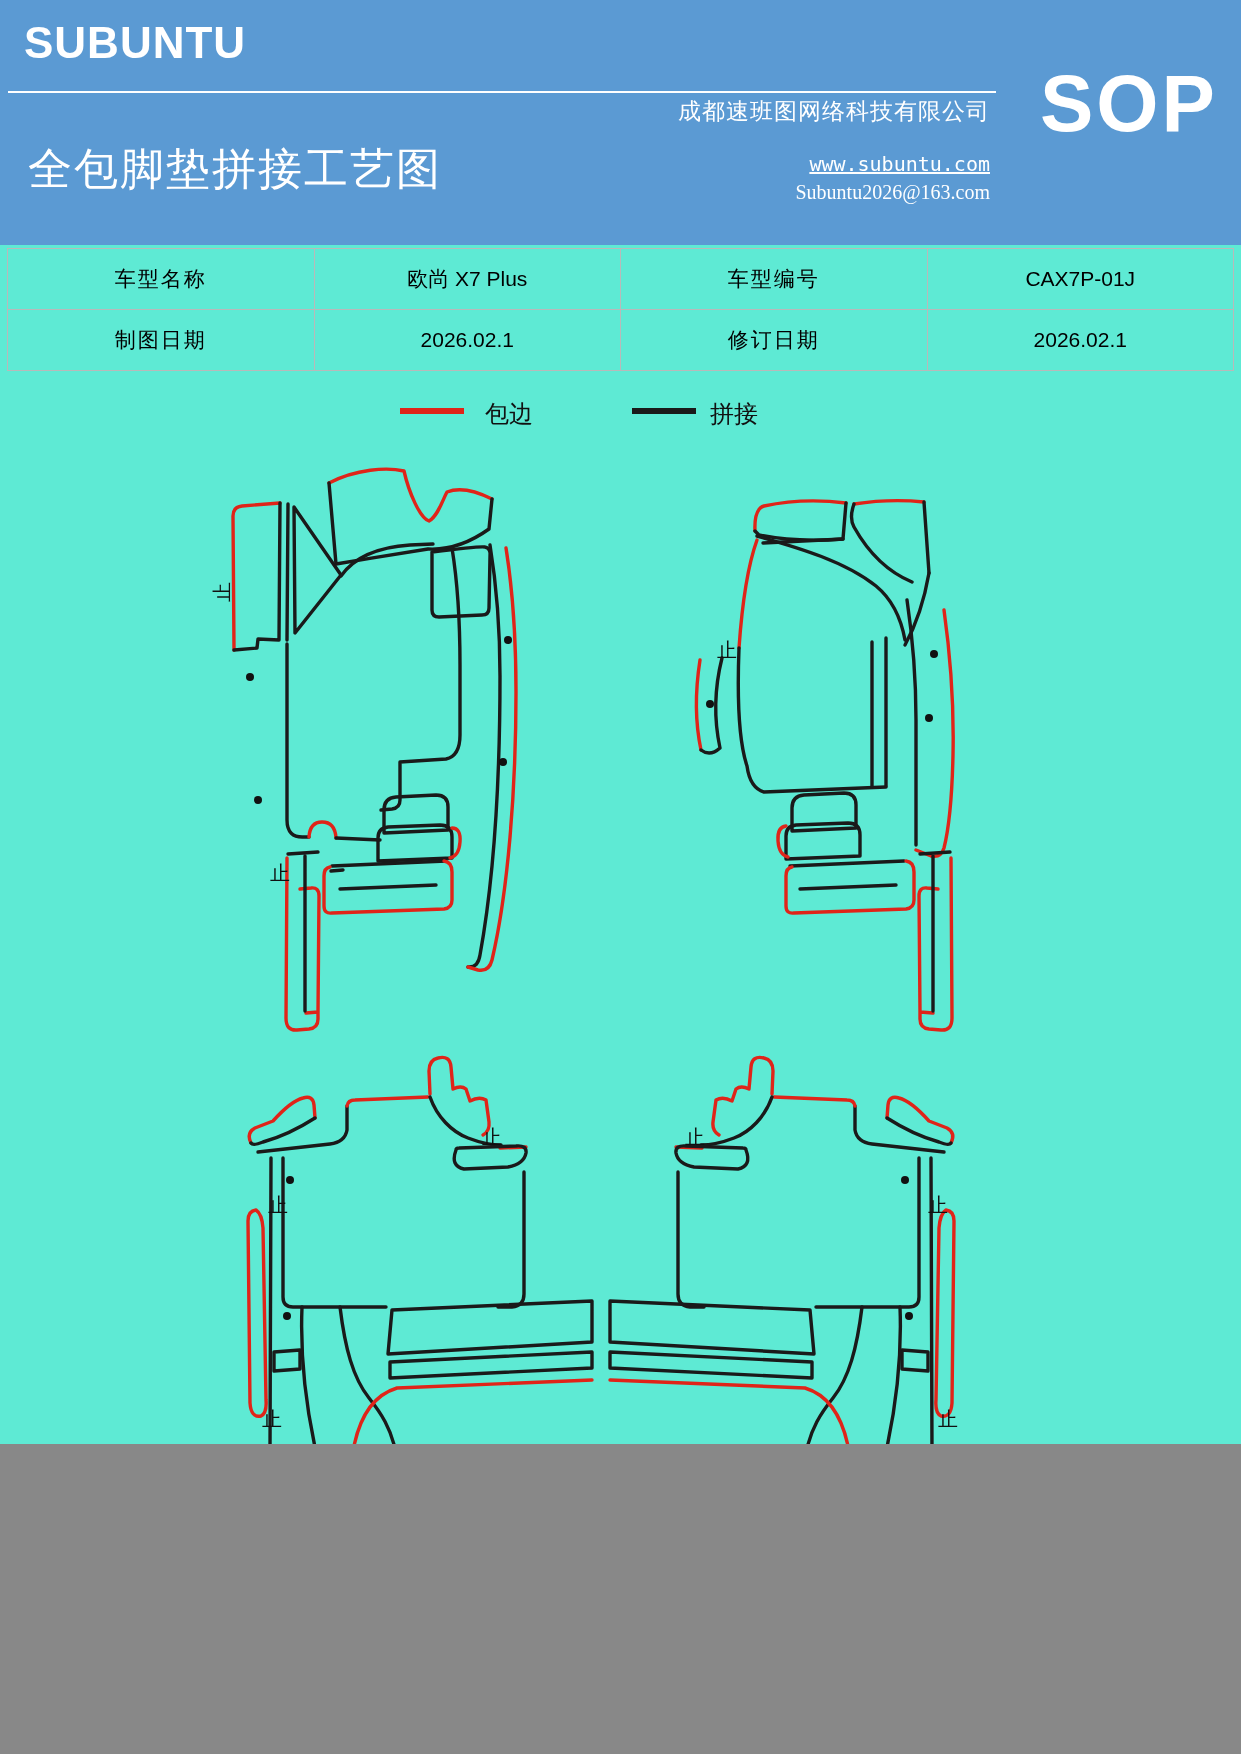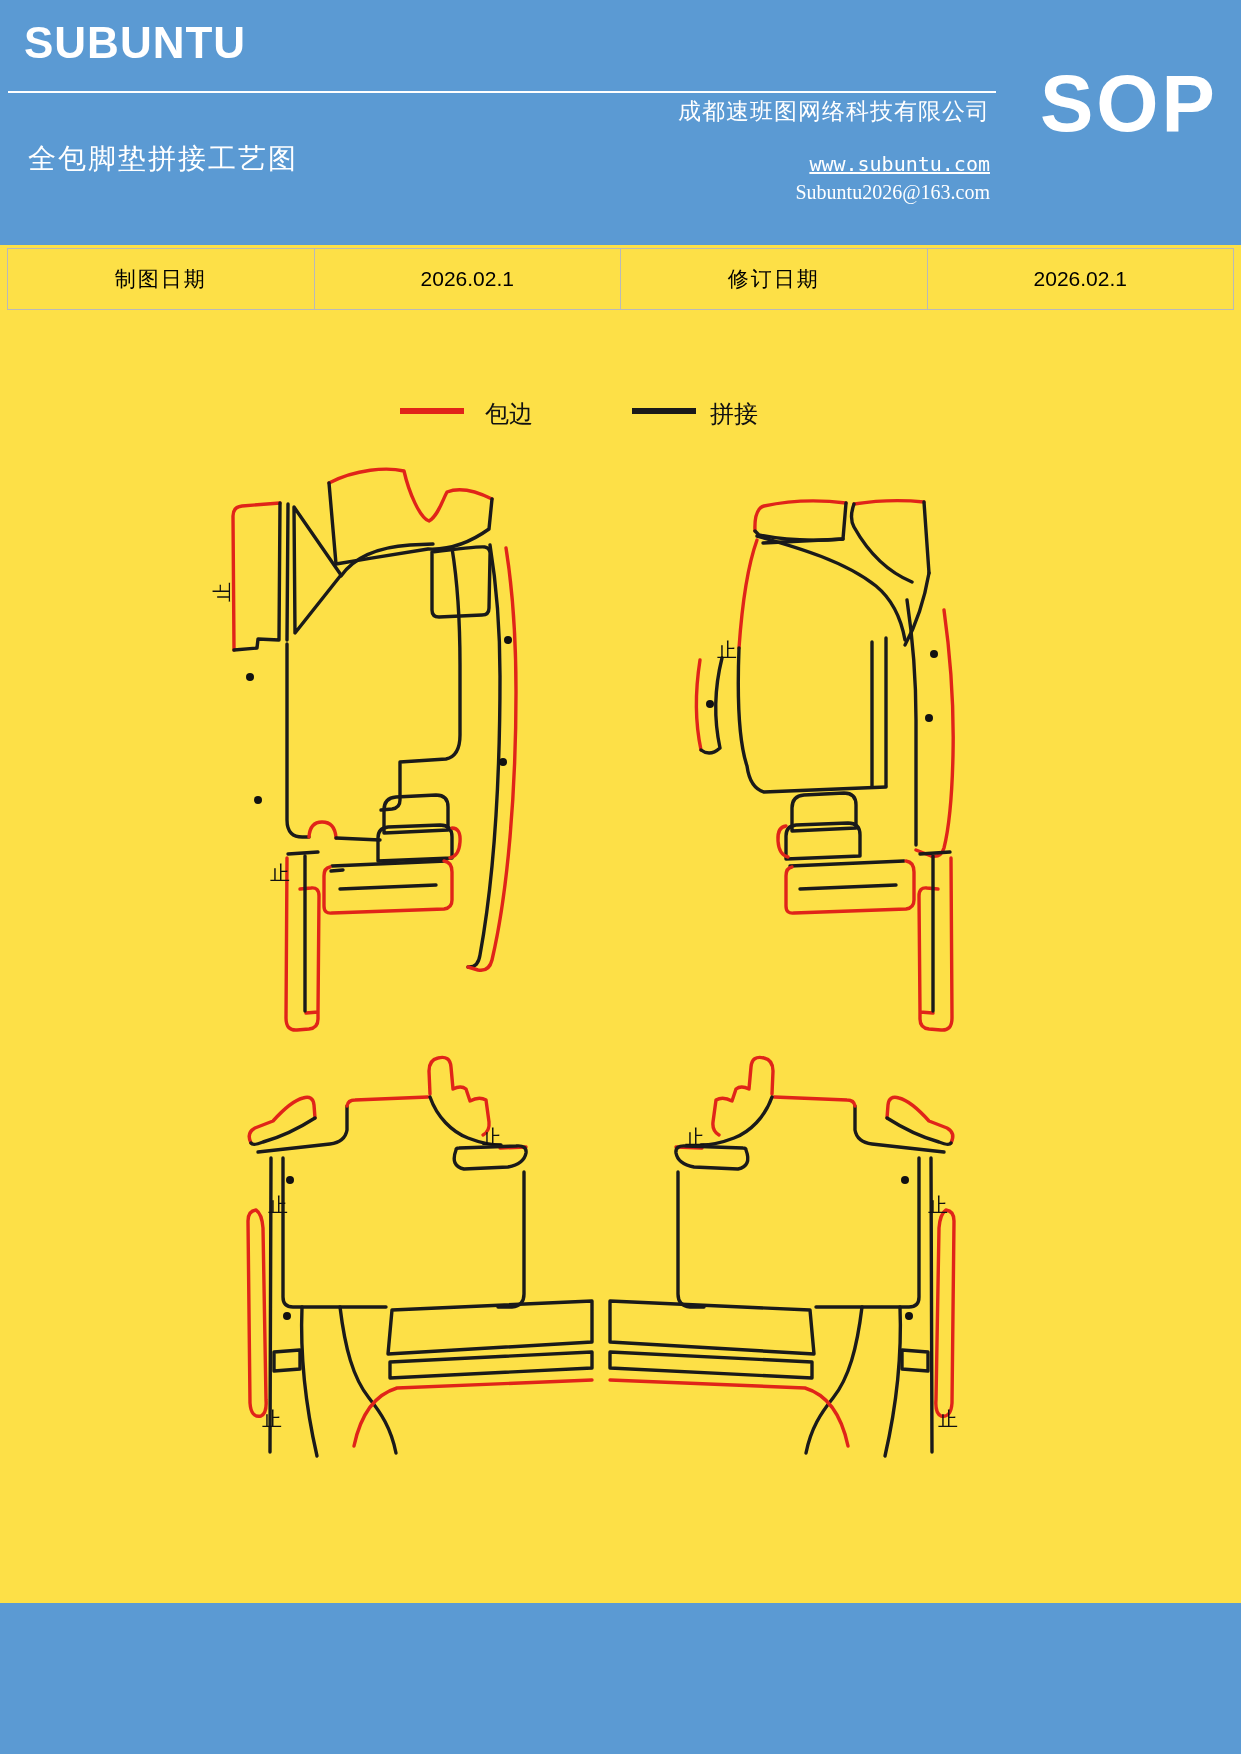--- a/index.html
+++ b/index.html
@@ -1,23 +1,23 @@
 <!DOCTYPE html>
 <html><head>
 <meta charset="utf-8">
 <style>
   html,body{margin:0;padding:0;background:#888;}
-  #page{position:relative;width:1241px;height:1754px;background:#fde047;overflow:hidden;
+  #page{position:relative;width:1241px;height:1444px;background:#5eead4;overflow:hidden;
         font-family:"Liberation Sans",sans-serif;margin:0 auto;}
   
   .hdr{position:absolute;left:0;top:0;width:1241px;height:245px;background:#5b9ad3;}
   .brand{position:absolute;left:24px;top:18px;color:#fff;font-size:44px;font-weight:800;
          letter-spacing:1px;font-family:"Liberation Sans",sans-serif;}
   .hdr-line{position:absolute;left:8px;top:91px;width:988px;height:2px;background:#fff;}
-  .doc-title{position:absolute;left:28px;top:140px;color:#fff;font-size:28px;letter-spacing:2px;
+  .doc-title{position:absolute;left:28px;top:140px;color:#fff;font-size:44px;letter-spacing:2px;
              font-family:"Liberation Serif",serif;}
   .hdr-right{position:absolute;right:251px;top:96px;width:520px;text-align:right;color:#fff;}
   .hdr-company{font-size:23px;font-family:"Liberation Serif",serif;letter-spacing:1px;margin-top:17px;}
   .hdr-web{position:absolute;right:251px;top:152px;font-size:20px;color:#fff;
            font-family:"DejaVu Sans Mono",monospace;text-decoration:underline;margin-left:36px;}
   .hdr-mail{position:absolute;right:251px;top:181px;font-size:20px;color:#fff;
             font-family:Liberation Serif, serif;}
   .sop{position:absolute;left:1040px;top:58px;width:160px;color:#fff;font-size:80px;font-weight:700;
        letter-spacing:3px;font-family:"Liberation Sans",sans-serif;}
   
@@ -53,20 +53,26 @@
       <span class="hdr-company">成都速班图网络科技有限公司</span>
     </div>
     <a class="hdr-web">www.subuntu.com</a>
     <div class="hdr-mail">Subuntu2026@163.com</div>
     <div class="sop">SOP</div>
   </div>
 
   <div class="tblwrap">
     <table class="info">
       <tbody>
+          <tr>
+        <td class="lbl">车型名称</td>
+        <td class="val">欧尚 X7 Plus</td>
+        <td class="lbl">车型编号</td>
+        <td class="val">CAX7P-01J</td>
+      </tr>
       <tr>
         <td class="lbl">制图日期</td>
         <td class="val">2026.02.1</td>
         <td class="lbl">修订日期</td>
         <td class="val">2026.02.1</td>
       </tr>
     </tbody>
       </table>
   </div>
 

